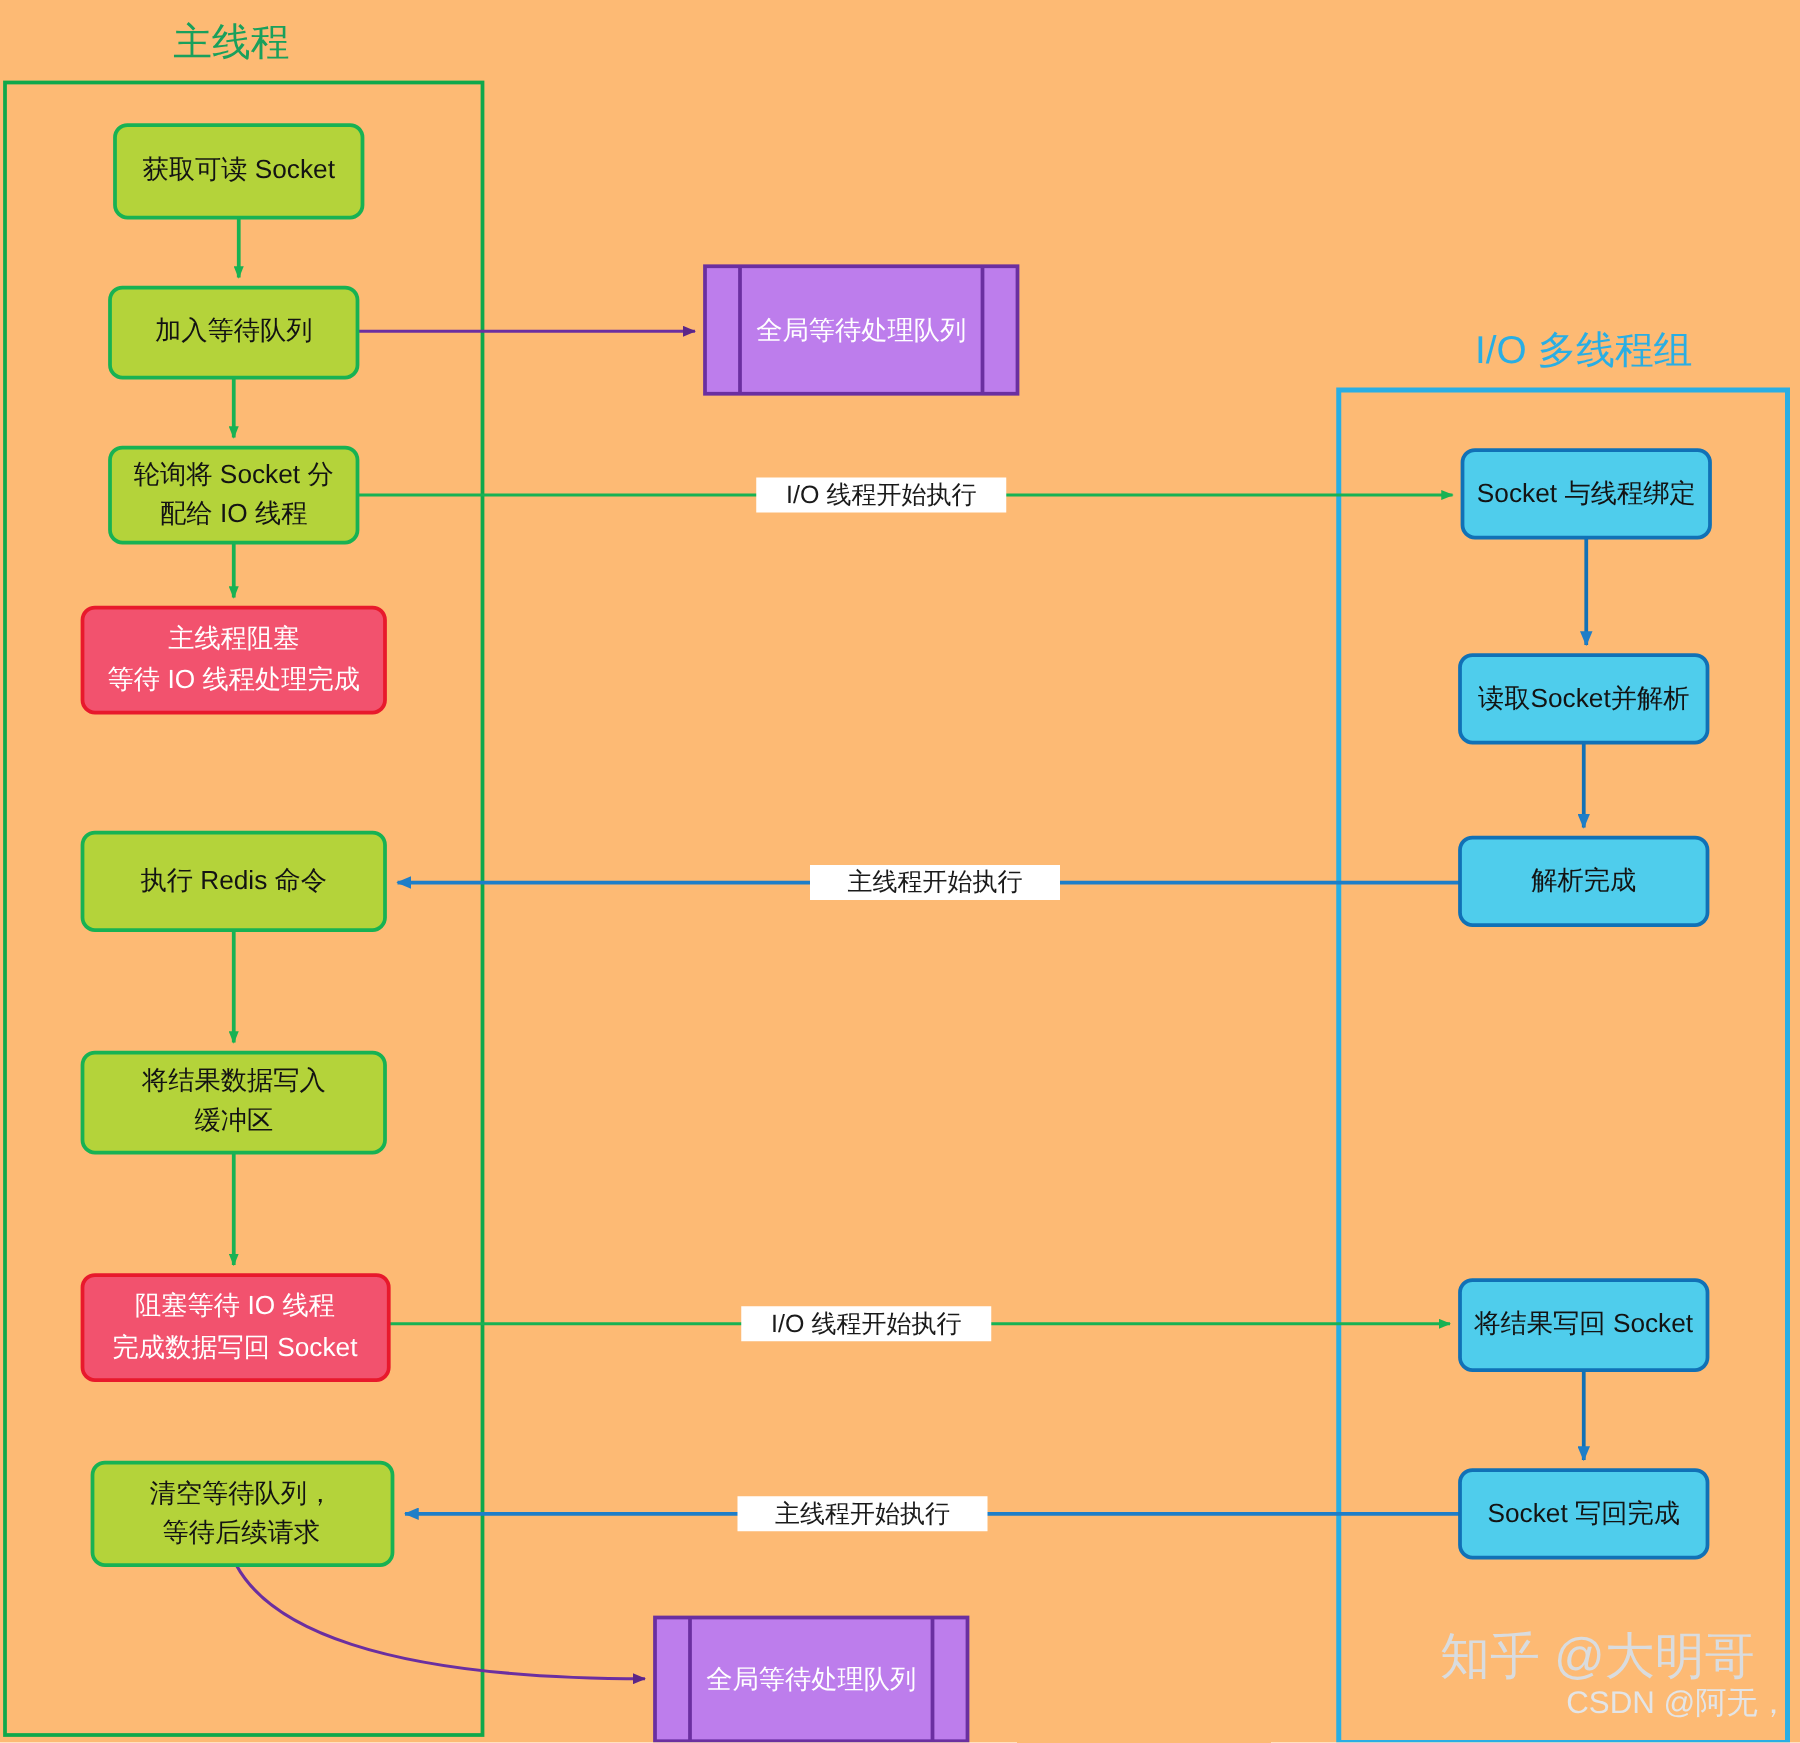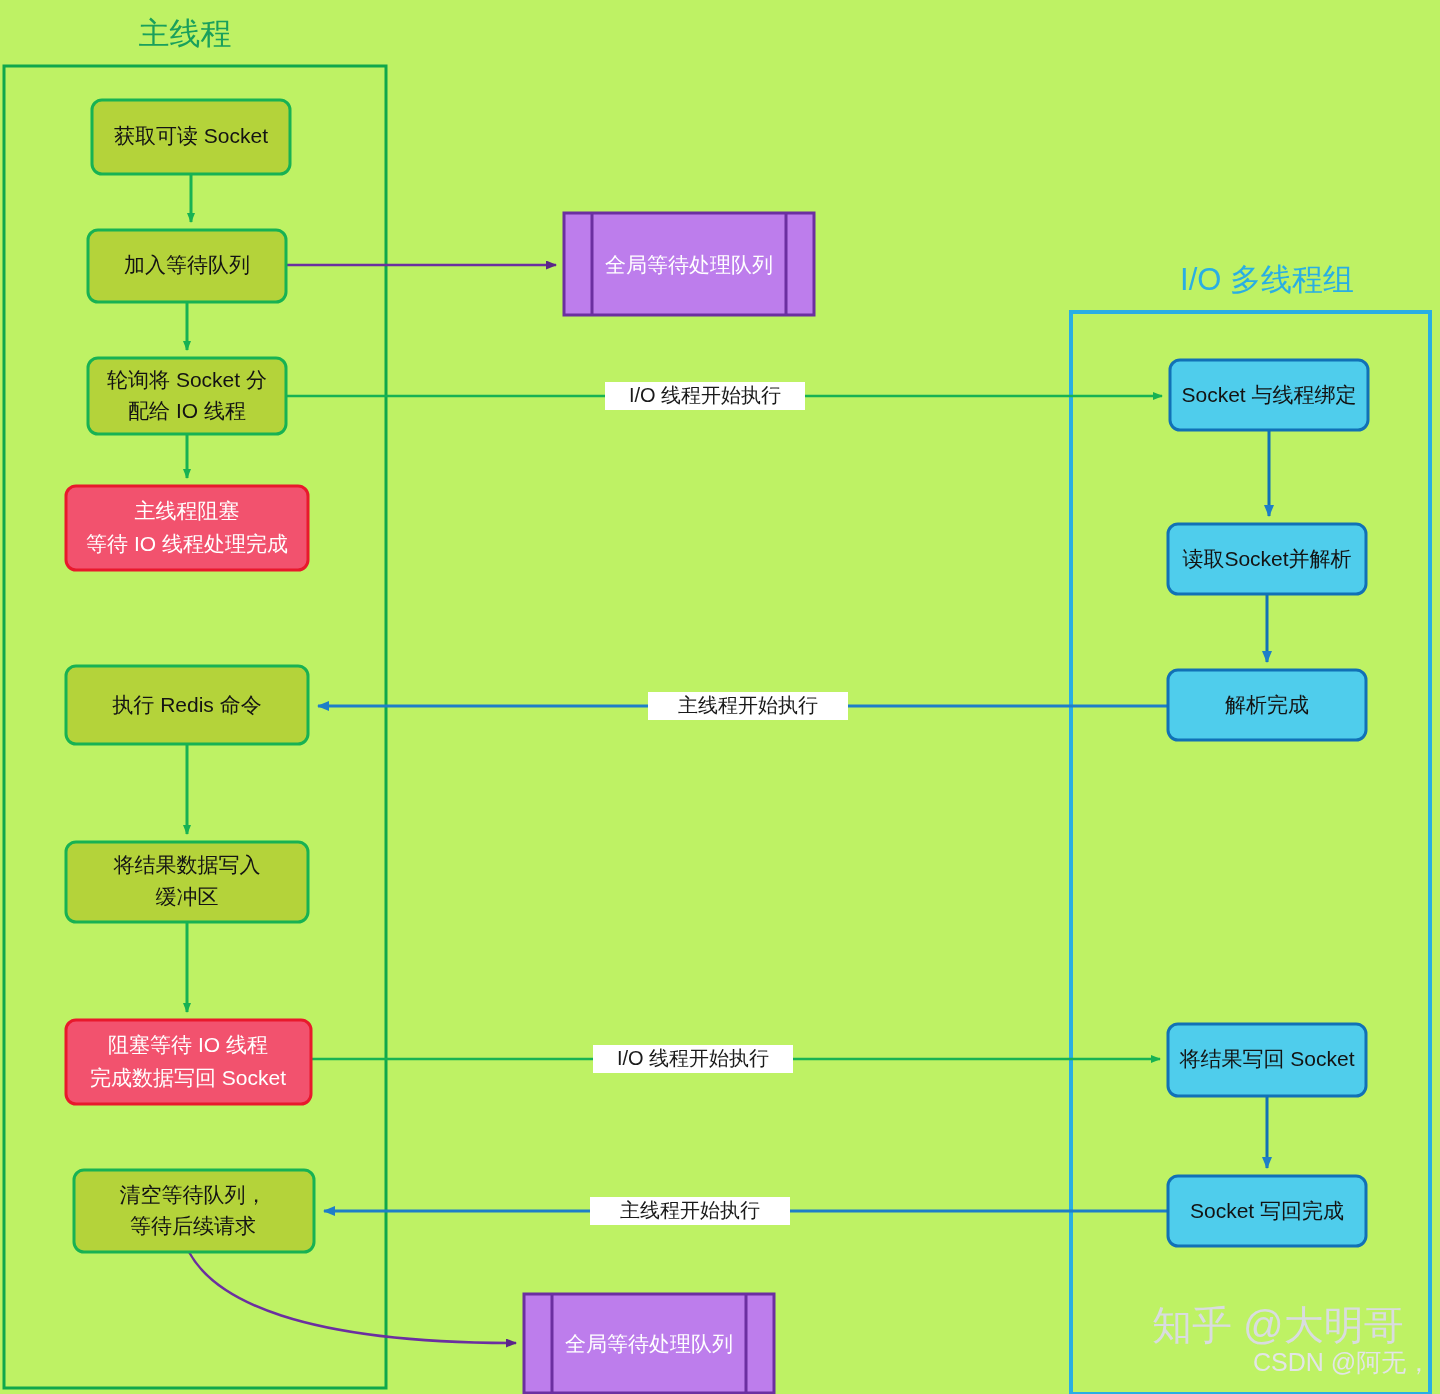--- a/index.html
+++ b/index.html
@@ -8,21 +8,21 @@
     background: #ffffff;
   }
   body {
     font-family: "Liberation Sans", "DejaVu Sans", sans-serif;
   }
   #diagram-root {
     position: relative;
     width: 1440px;
     height: 1394px;
     overflow: hidden;
-    background: #bef264;
+    background: #fdba74;
   }
   svg#flow {
     display: block;
     width: 1440px;
     height: 1394px;
   }
   .node-label {
     font-family: "Liberation Sans", "DejaVu Sans", sans-serif;
     font-size: 21px;
     fill: #131313;

